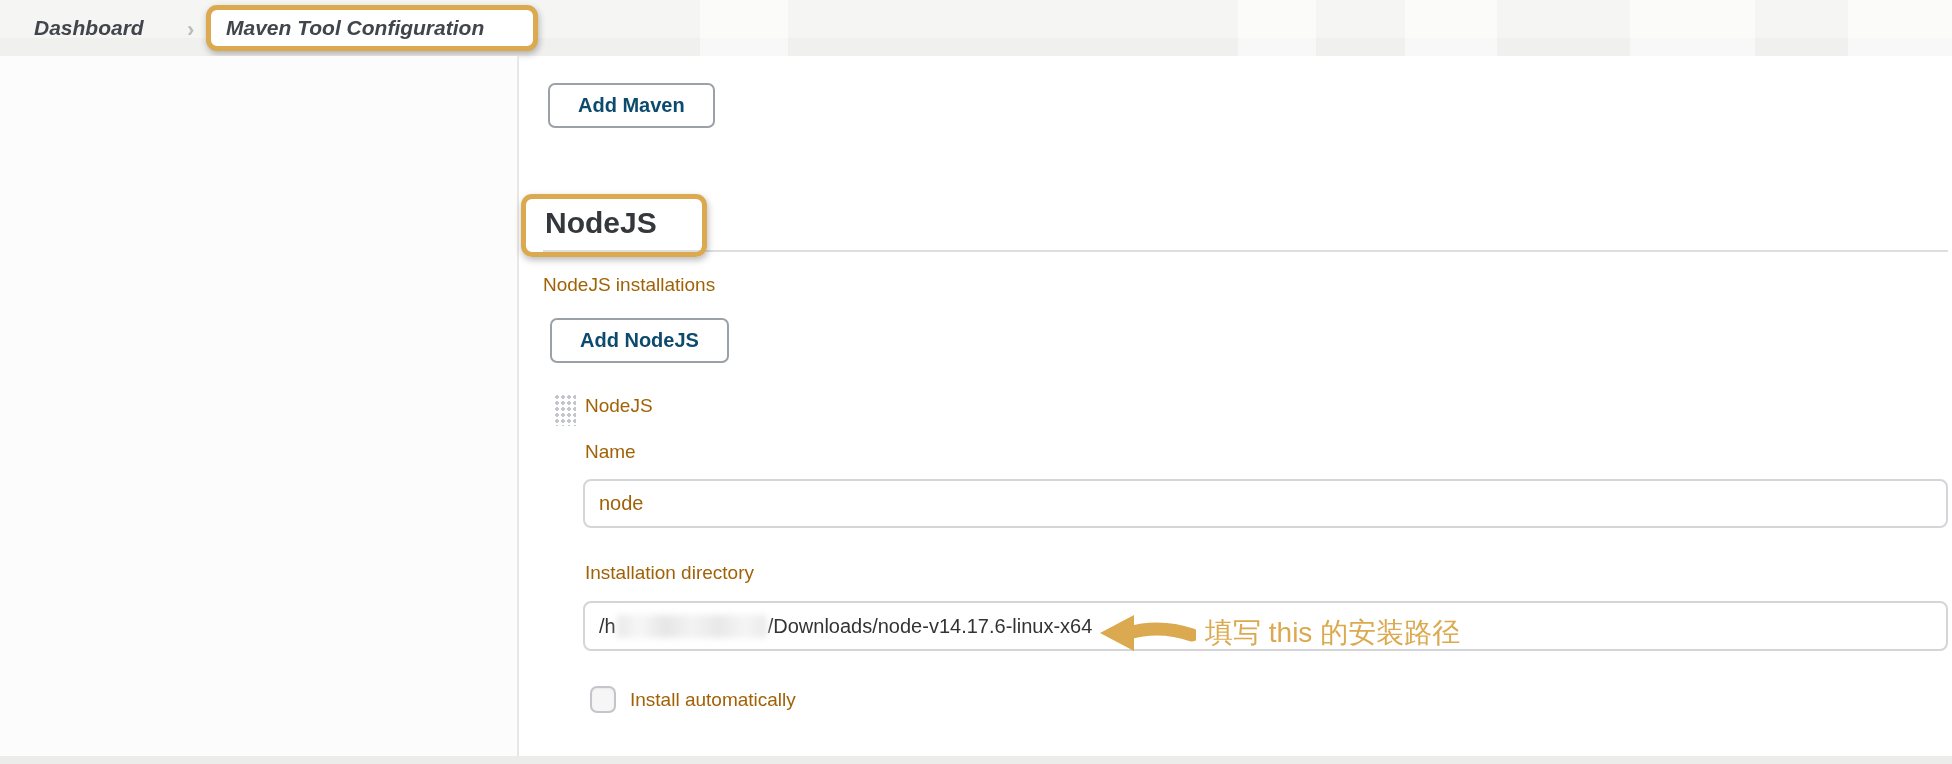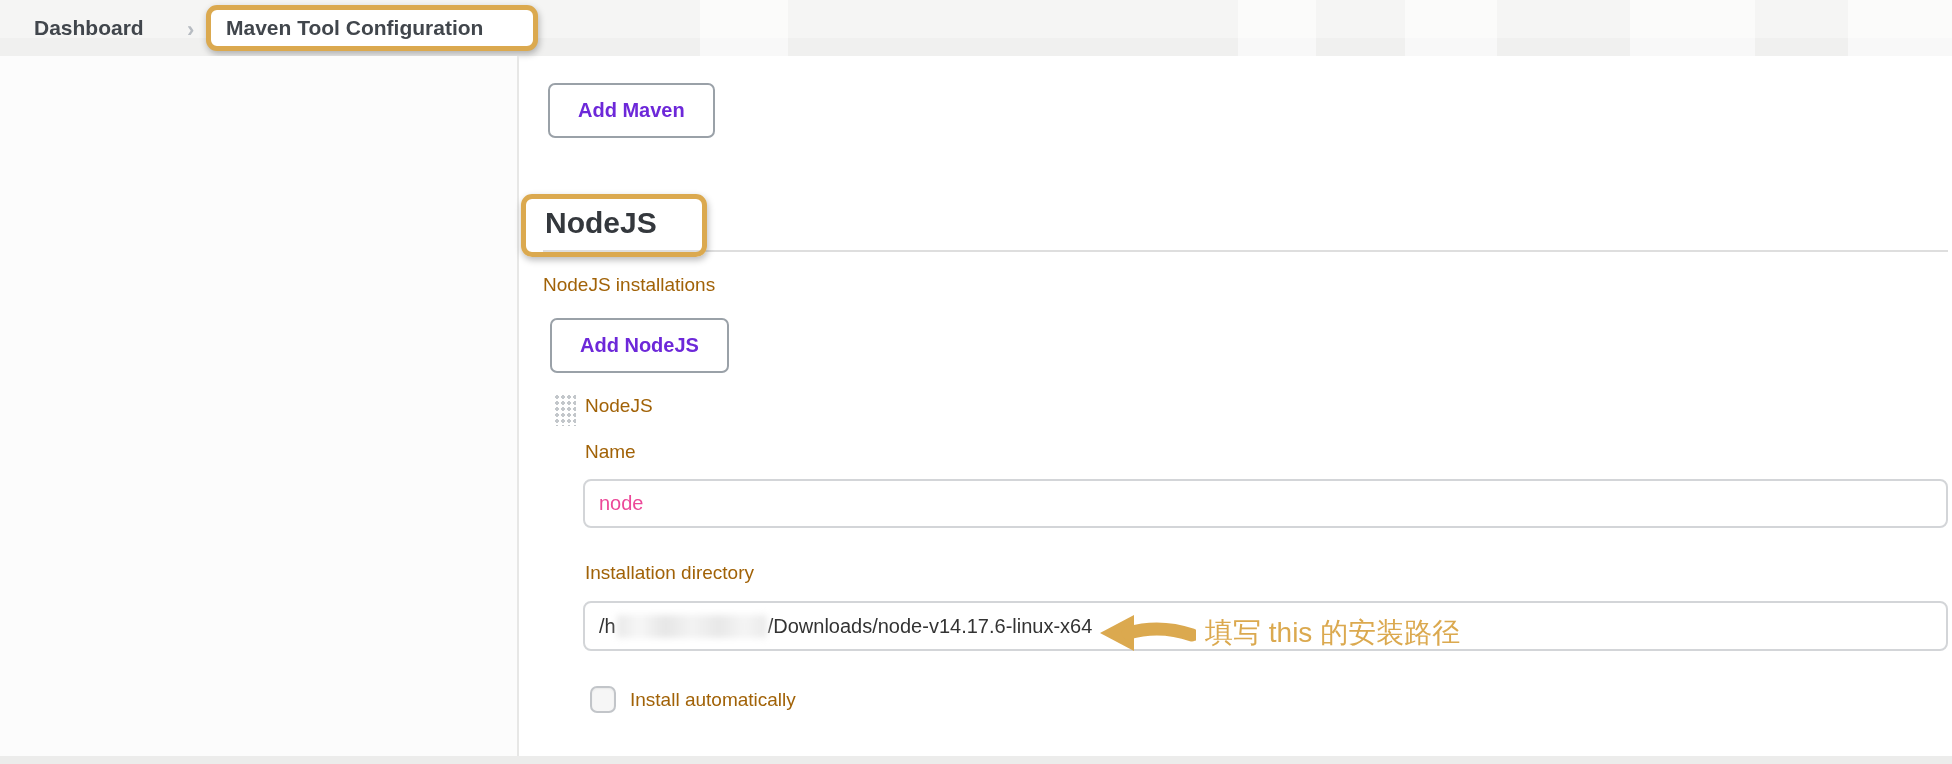--- a/index.html
+++ b/index.html
@@ -6,50 +6,50 @@
   .screen{
     position:relative; width:1952px; height:764px; overflow:hidden;
     background:#ffffff; font-family:"Liberation Sans", sans-serif; color:#333;
   }
   .abs{position:absolute;}
 
   
   .topbar{left:0; top:0; width:1952px; height:56px; background:#f5f5f4;}
   .topbar-lower{left:0; top:38px; width:1952px; height:18px; background:rgba(0,0,0,0.018);}
   .blur-patch{top:0; height:56px; background:rgba(255,255,255,0.55);}
-  .crumb-text{top:16px; font-size:21px; font-weight:bold; color:#41464c; white-space:nowrap;}
+  .crumb-text{top:16px; font-size:21px; font-weight:bold; color:#41464c; white-space:nowrap;font-style:italic;}
   .crumb-sep{top:17px; font-size:22px; color:#b7bcc2; font-weight:bold;}
   .ann-box{
     border:5px solid #dba94f; border-radius:11px;
     box-shadow:1px 3px 7px rgba(0,0,0,0.28);
   }
   .crumb-box{left:206px; top:5px; width:322px; height:36px; background:#ffffff;}
   .nodejs-box{left:521px; top:194px; width:176px; height:53px; background:transparent;}
 
   
   .left-panel{left:0; top:56px; width:517px; height:708px; background:#fcfcfc;}
   .v-divider{left:517px; top:56px; width:2px; height:708px; background:#e7e7e6;}
   .bottom-strip{left:0; top:756px; width:1952px; height:8px; background:#ececeb;}
   .section-rule{left:543px; top:250px; width:1405px; height:2px; background:#dedede;}
 
   
   .btn{
     display:flex; align-items:center; justify-content:center;
-    height:55px; padding:0 28px; box-sizing:border-box;
+    height:45px; padding:0 28px; box-sizing:border-box;
     background:#ffffff; border:2px solid #9aa1a8; border-radius:7px;
     font-family:"Liberation Sans", sans-serif;
-    font-size:20px; font-weight:bold; color:#6d28d9; white-space:nowrap;
+    font-size:20px; font-weight:bold; color:#0c4a6e; white-space:nowrap;
   }
   .label{font-size:19px; color:#a16207; white-space:nowrap;}
   .small-label{font-size:19px; color:#363a3f; white-space:nowrap;}
   .h2{font-size:30px; font-weight:bold; color:#34383d; white-space:nowrap;}
   .text-input{
     box-sizing:border-box; width:1365px; height:49px;
     border:2px solid #d3d5d8; border-radius:8px; background:#fff;
-    font-family:"Liberation Sans", sans-serif; font-size:20px; color:#ec4899;
+    font-family:"Liberation Sans", sans-serif; font-size:20px; color:#a16207;
     padding:0 0 0 14px; outline:none;
   }
   .composite-input{
     display:flex; align-items:center; box-sizing:border-box;
     width:1365px; height:50px; border:2px solid #d3d5d8; border-radius:8px;
     background:#fff; font-size:20px; color:#333; padding-left:14px;
   }
   .redacted{
     display:inline-block; width:150px; height:23px; margin:0 1px;
     border-radius:3px;

